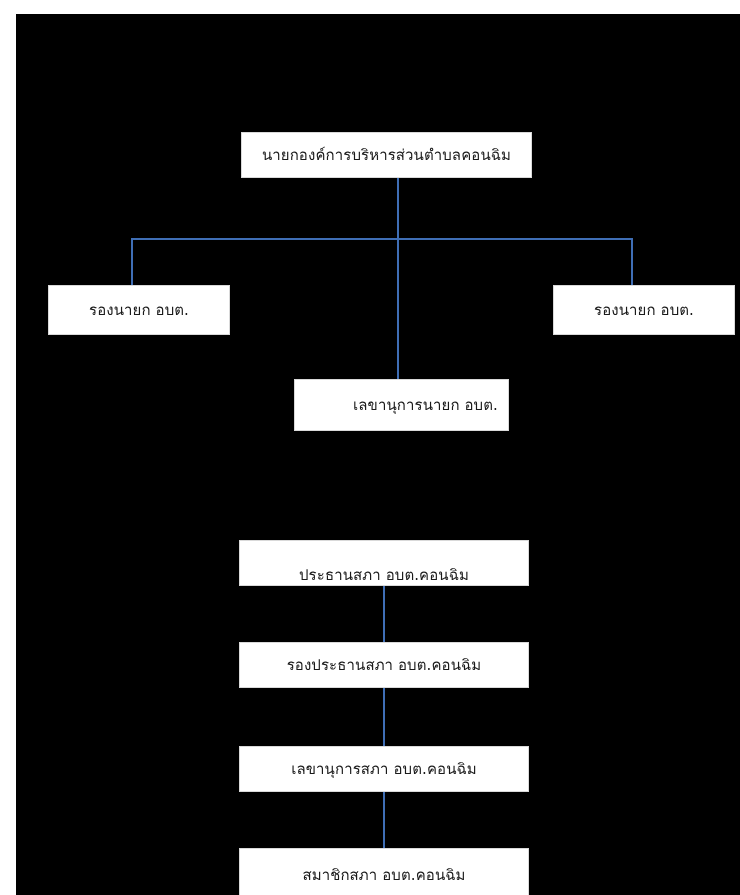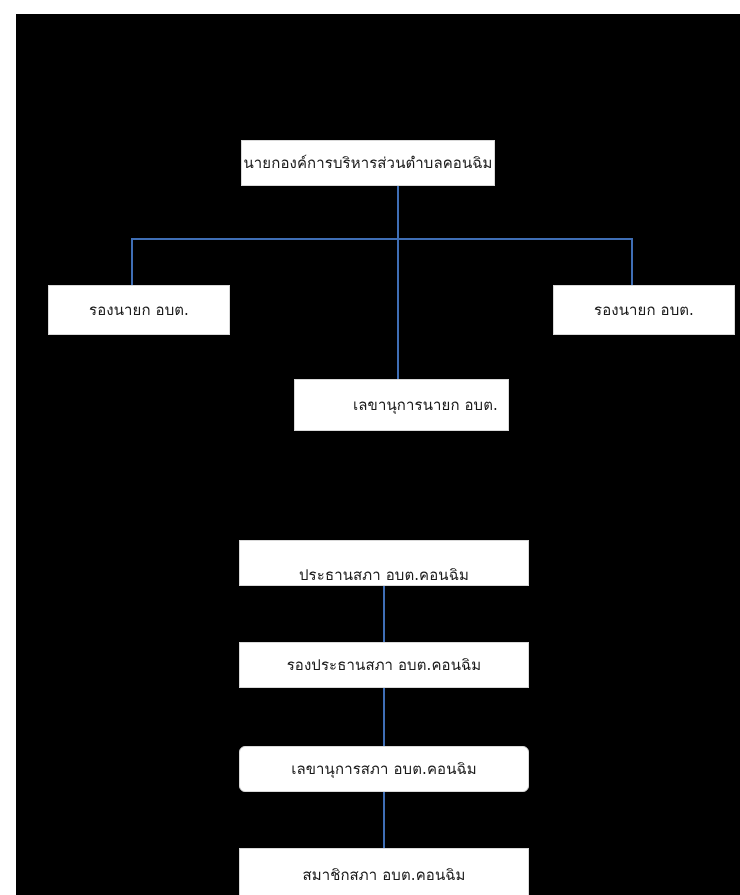--- a/index.html
+++ b/index.html
@@ -41,28 +41,28 @@
     letter-spacing: 0.1px;
     white-space: nowrap;
   }
 
   .node-label {
     display: block;
     padding: 0 6px;
   }
 
   
-  #node-mayor        { left: 225px; top: 118px; width: 254px; height: 46px; margin-top: 8px; }
+  #node-mayor        { left: 225px; top: 118px; width: 291px; height: 46px; }
   #node-deputy-left  { left:  32px; top: 271px; width: 182px; height: 50px; }
   #node-deputy-right { left: 537px; top: 271px; width: 182px; height: 50px; }
   #node-secretary    { left: 278px; top: 365px; width: 215px; height: 52px; padding-left: 48px; }
 
   #node-council-chair      { left: 223px; top: 526px; width: 290px; height: 46px; align-items: flex-end; }
   #node-council-vice-chair { left: 223px; top: 628px; width: 290px; height: 46px; }
-  #node-council-secretary  { left: 223px; top: 732px; width: 290px; height: 46px; border-radius: 6px; }
+  #node-council-secretary  { left: 223px; top: 732px; width: 290px; height: 46px; }
   #node-council-member     { left: 223px; top: 834px; width: 290px; height: 54px; }
 
   
   .conn {
     position: absolute;
     background: #3f6eb5;
   }
   .conn-v { width: 2px; }
   .conn-h { height: 2px; }
 

